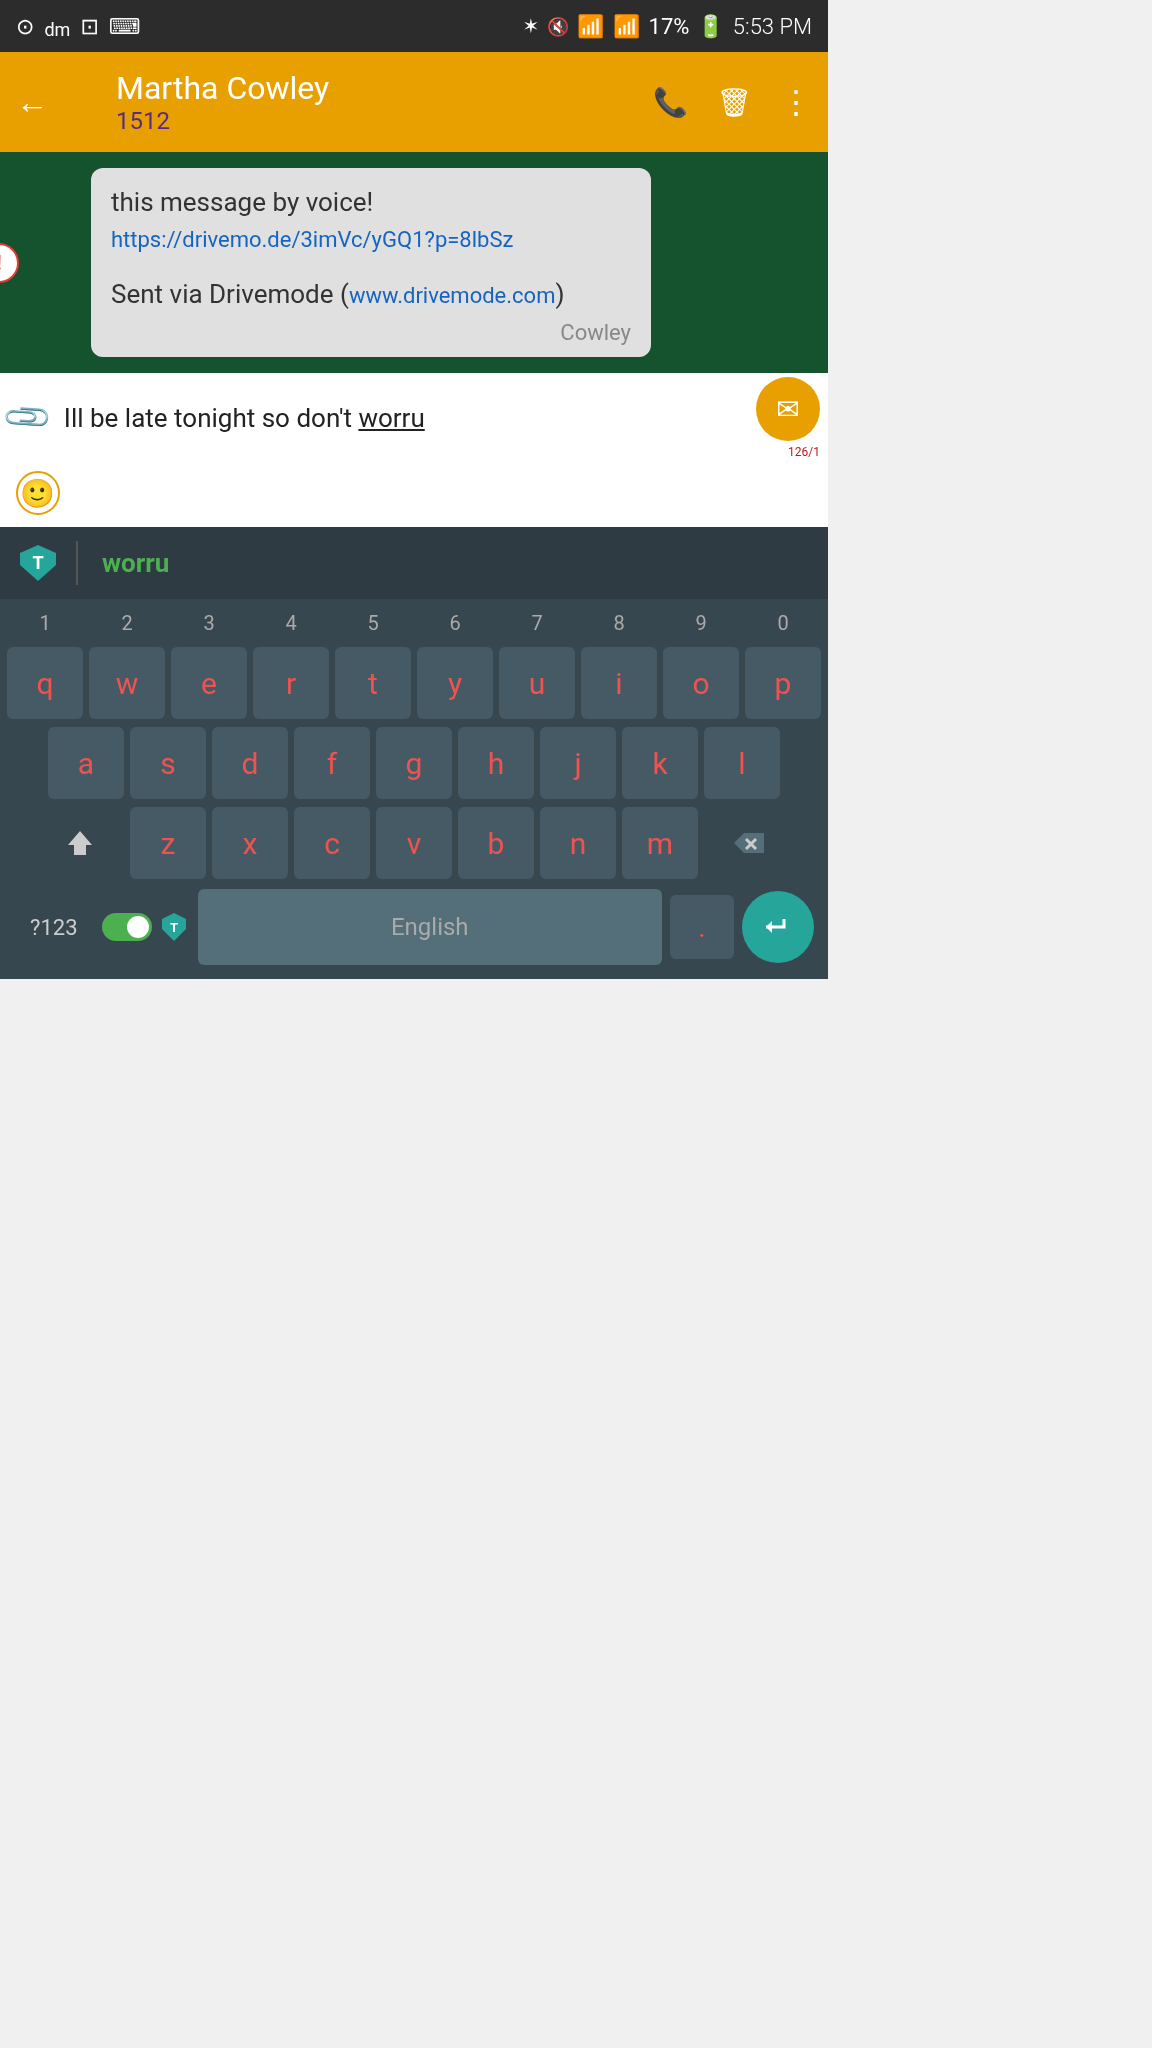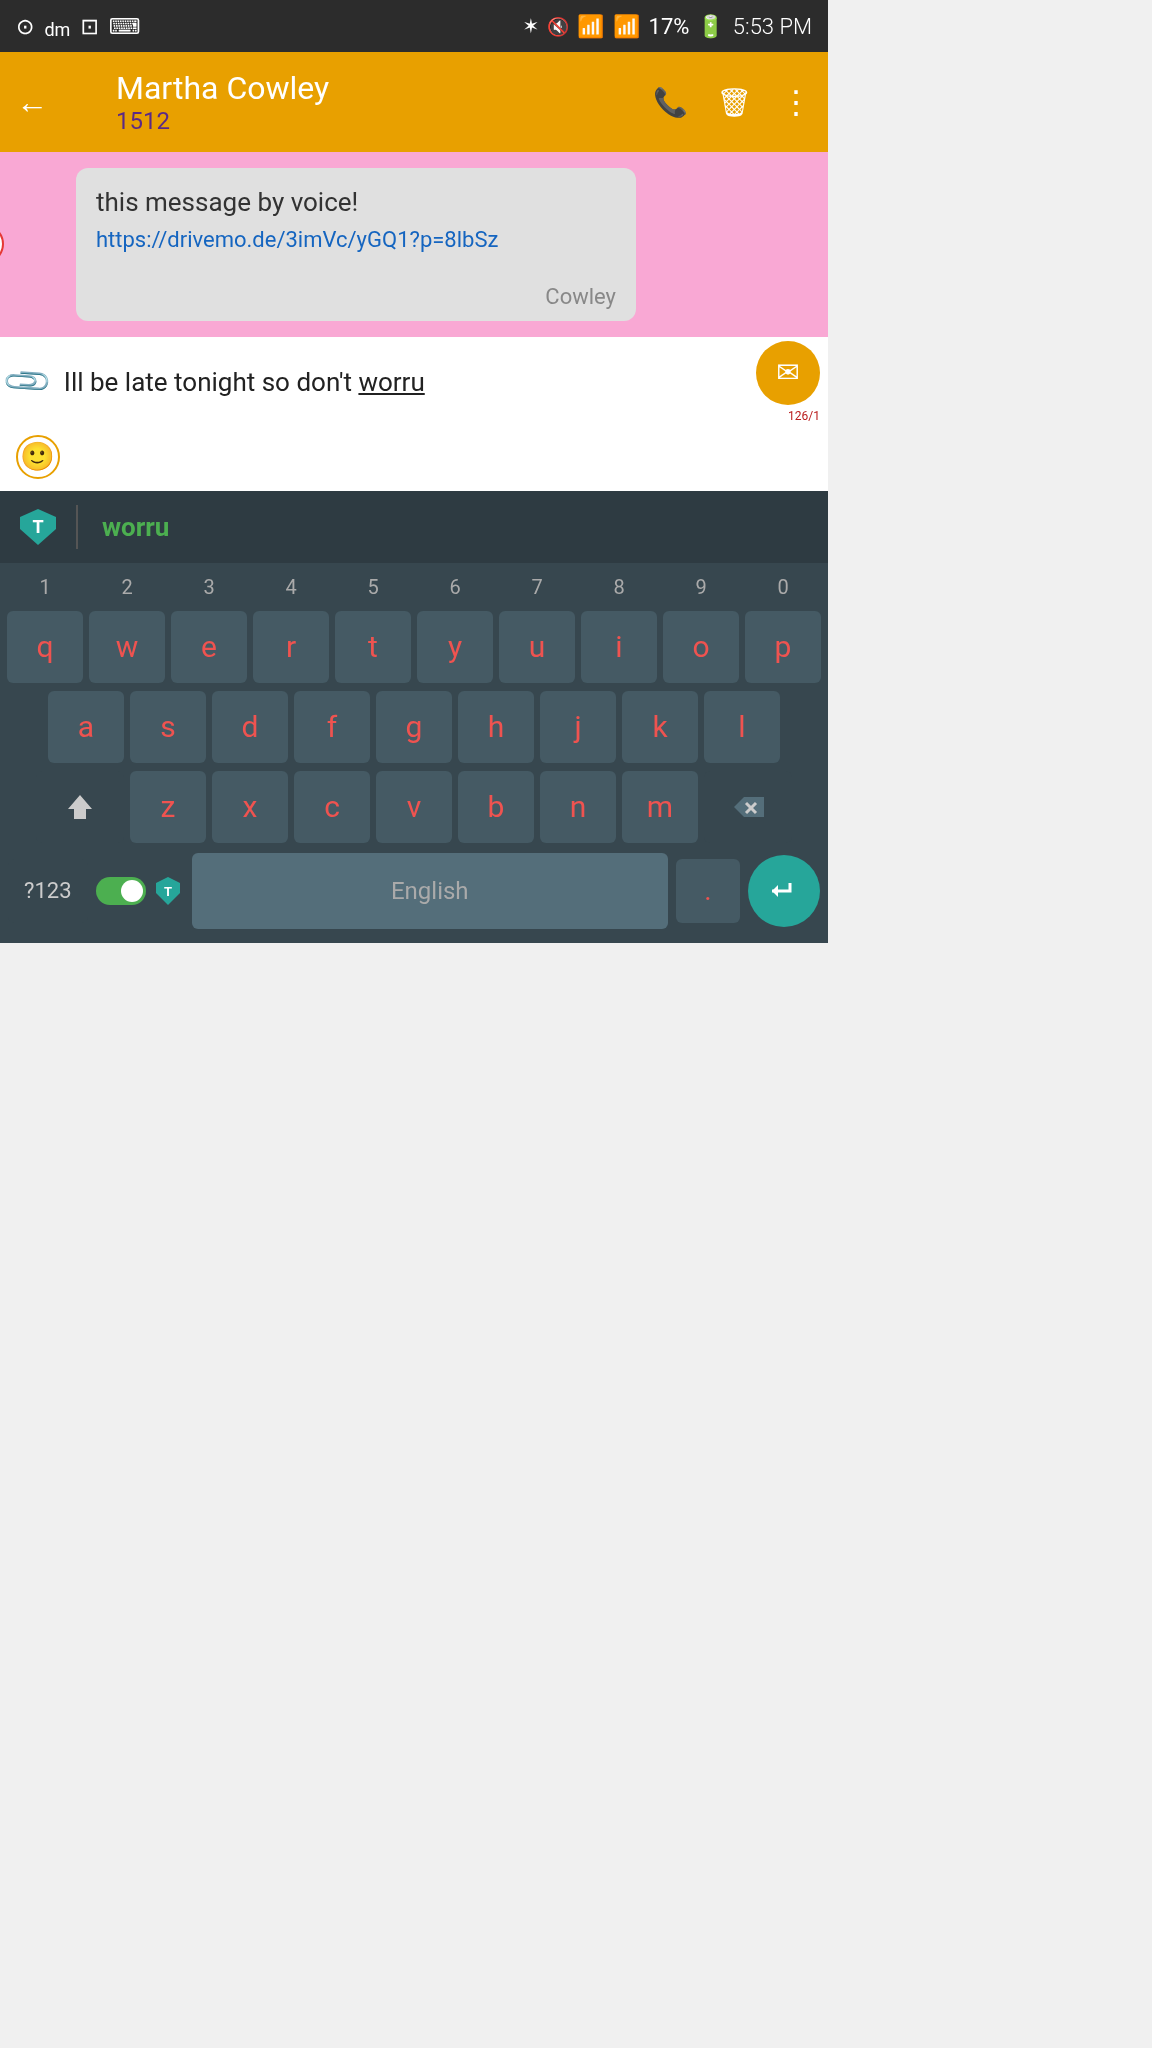--- a/index.html
+++ b/index.html
@@ -73,22 +73,22 @@
       color: white;
     }
     .action-icon {
       font-size: 28px;
       cursor: pointer;
     }
 
     
     .message-area {
       width: 100%;
-      background: #f9a8d4;
-      padding: 16px 16px 8px 16px;
+      background: #14532d;
+      padding: 16px 16px 8px 31px;
     }
 
     
     .message-bubble-received {
       background: #e0e0e0;
       border-radius: 12px;
       padding: 16px 20px 12px 20px;
       margin-left: 60px;
       position: relative;
       max-width: 560px;
@@ -239,21 +239,21 @@
     .key-backspace {
       background: #37474F;
       color: #ccc;
       max-width: 88px;
     }
 
     
     .kb-bottom-row {
       display: flex;
       align-items: center;
-      padding: 6px 8px;
+      padding: 6px 14px;
       gap: 8px;
     }
     .kb-num-btn {
       padding: 8px 16px;
       background: #37474F;
       color: #ccc;
       font-size: 22px;
       border-radius: 6px;
       cursor: pointer;
       height: 64px;
@@ -381,20 +381,24 @@
 
 <div class="message-area">
   <div class="message-wrapper">
     <div class="error-icon">!</div>
     <div class="message-bubble-received">
       <div class="msg-text">this message by voice!</div>
       <div class="msg-text">
         <a class="msg-link" href="#">https://drivemo.de/3imVc/yGQ1?p=8lbSz</a>
       </div>
       <br>
+      <div class="msg-text">
+        <span>Sent via Drivemode</span>
+        (<a class="msg-link" href="#">www.drivemode.com</a>)
+      </div>
       <div class="msg-footer">Cowley</div>
     </div>
   </div>
 </div>
 
 <div class="input-container">
   <div class="input-icons-row">
     <span class="attach-icon" style="font-size:32px; color:#999; display:inline-block; transform:rotate(-45deg);">📎</span>
     <div style="flex:1; font-size:26px; color:#222; line-height:1.4; padding: 4px 8px;">
       <span>Ill be late tonight so don't </span><span class="underline">worru</span>

